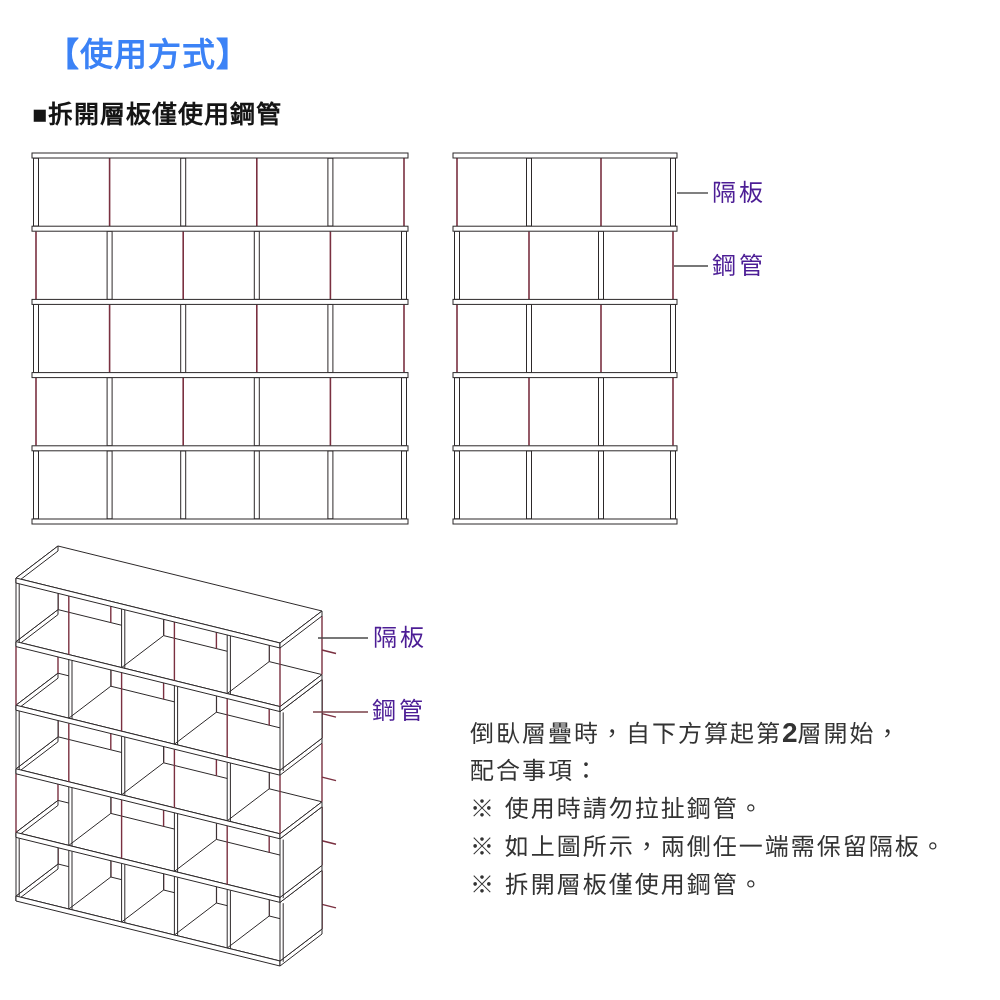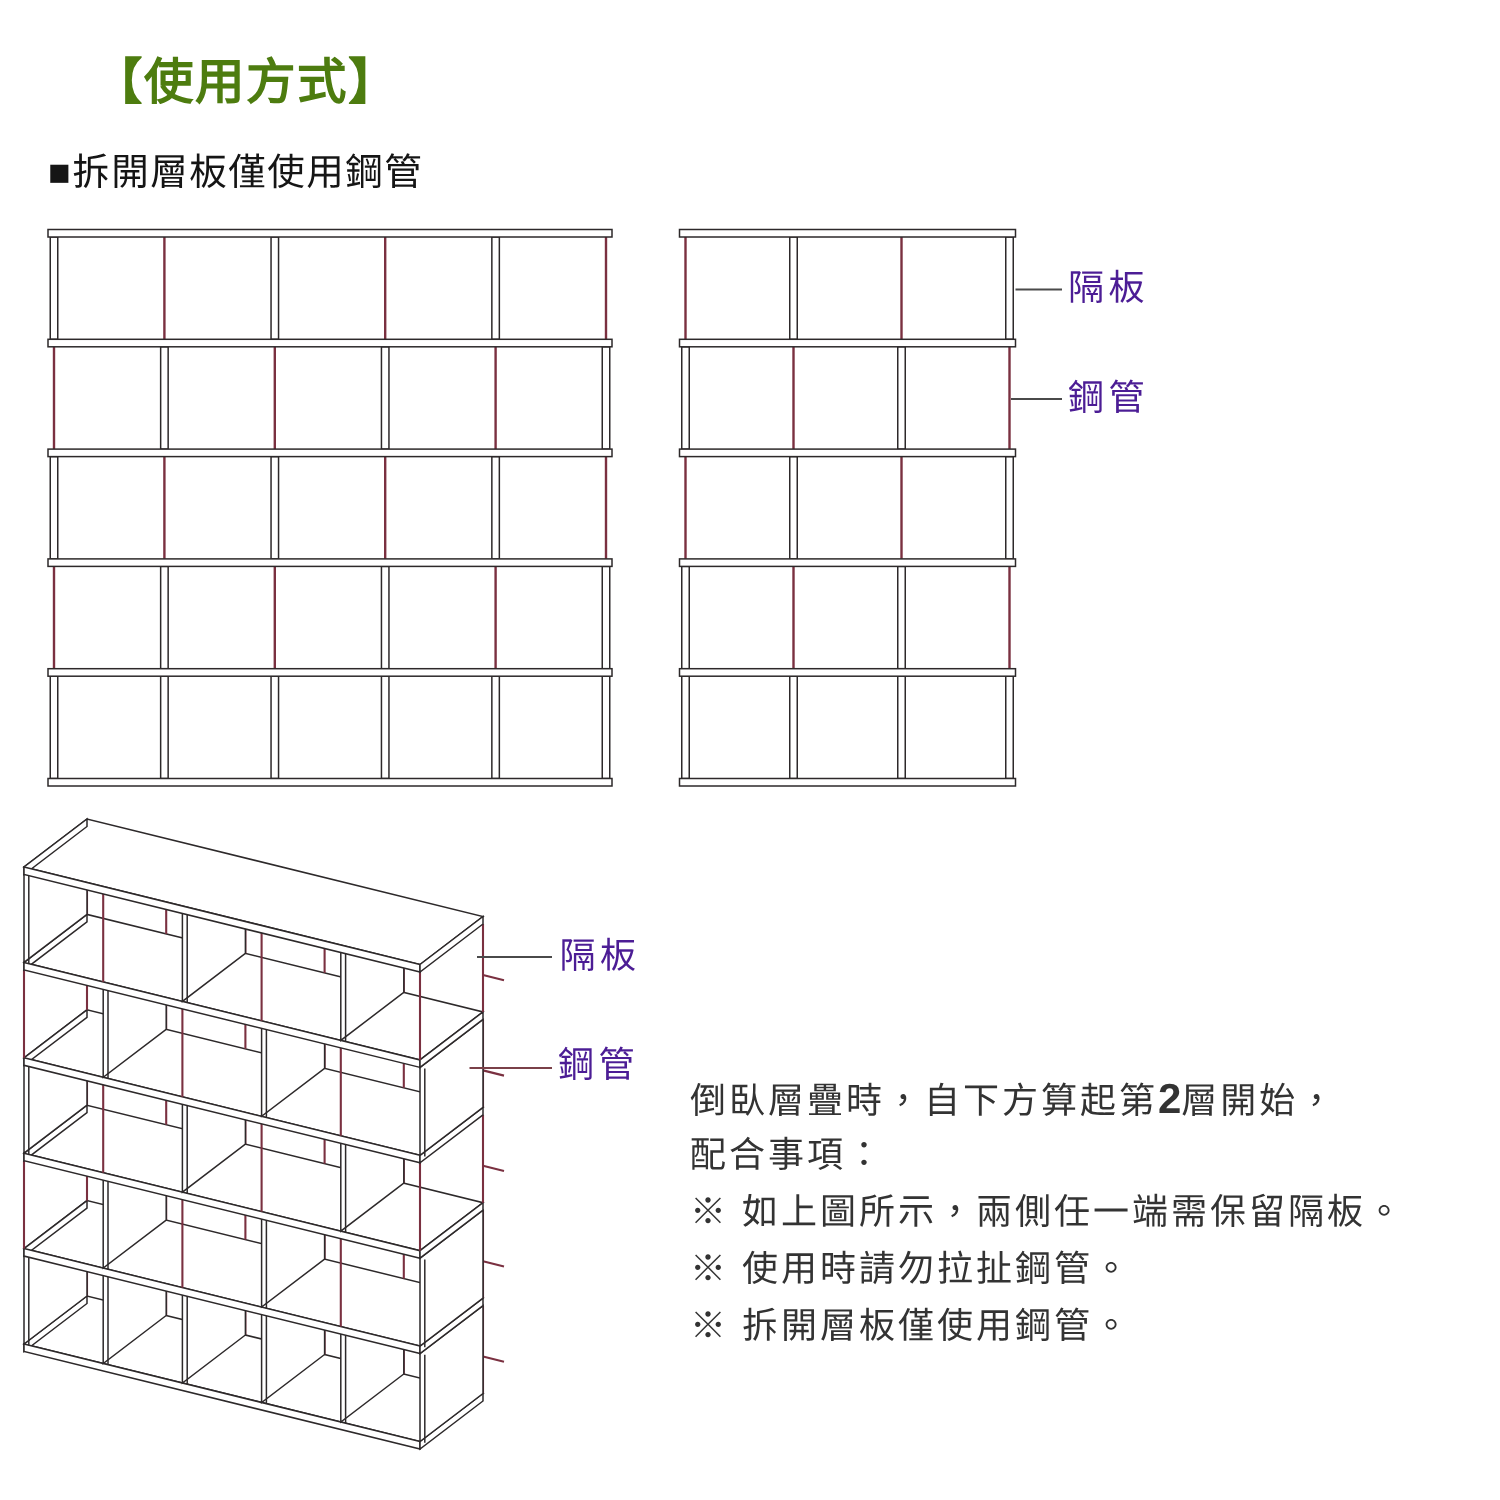--- a/index.html
+++ b/index.html
@@ -1,25 +1,25 @@
 <!DOCTYPE html>
 <html lang="zh-TW"><head>
 <meta charset="utf-8">
 <style>
   html,body{margin:0;padding:0;background:#ffffff;}
   .page{position:relative;width:1000px;height:1000px;background:#ffffff;
         font-family:"Liberation Sans",sans-serif;overflow:hidden;}
   .title{position:absolute;left:46px;top:28px;font-size:33px;font-weight:700;
-         color:#4d7c0f;letter-spacing:1px;white-space:nowrap;margin-left:16px;}
-  .subtitle{position:absolute;left:32px;top:94px;font-size:25px;font-weight:400;
+         color:#3b82f6;letter-spacing:1px;white-space:nowrap;}
+  .subtitle{position:absolute;left:32px;top:94px;font-size:25px;font-weight:700;
             color:#151515;letter-spacing:1px;white-space:nowrap;}
   #diagram-svg{position:absolute;left:0;top:0;}
   .diagram-label{position:absolute;font-size:24px;color:#4c1d95;
                  letter-spacing:3px;white-space:nowrap;line-height:24px;}
-  .notes{position:absolute;left:460px;top:714px;width:528px;font-size:24px;
+  .notes{position:absolute;left:470px;top:714px;width:528px;font-size:24px;
          color:#333333;letter-spacing:2px;}
   .note-line{height:38px;line-height:38px;white-space:nowrap;}
   .num{font-weight:700;font-size:28px;letter-spacing:0;}
 </style>
 </head>
 <body>
 
 <div class="page">
 
   <div class="title">【使用方式】</div>
@@ -235,18 +235,18 @@
   </svg>
 
   <div class="diagram-label" style="left:712px;top:181px">隔板</div>
   <div class="diagram-label" style="left:712px;top:254px">鋼管</div>
   <div class="diagram-label" style="left:373px;top:626px">隔板</div>
   <div class="diagram-label" style="left:372px;top:699px">鋼管</div>
 
   <div class="notes">
     <div class="note-line"><span>倒臥層疊時，自下方算起第</span><span class="num">2</span><span>層開始，</span></div>
     <div class="note-line">配合事項：</div>
+    <div class="note-line">※ 使用時請勿拉扯鋼管。</div>
     <div class="note-line">※ 如上圖所示，兩側任一端需保留隔板。</div>
-    <div class="note-line">※ 使用時請勿拉扯鋼管。</div>
     <div class="note-line">※ 拆開層板僅使用鋼管。</div>
   </div>
 
 </div>
 
 </body></html>

